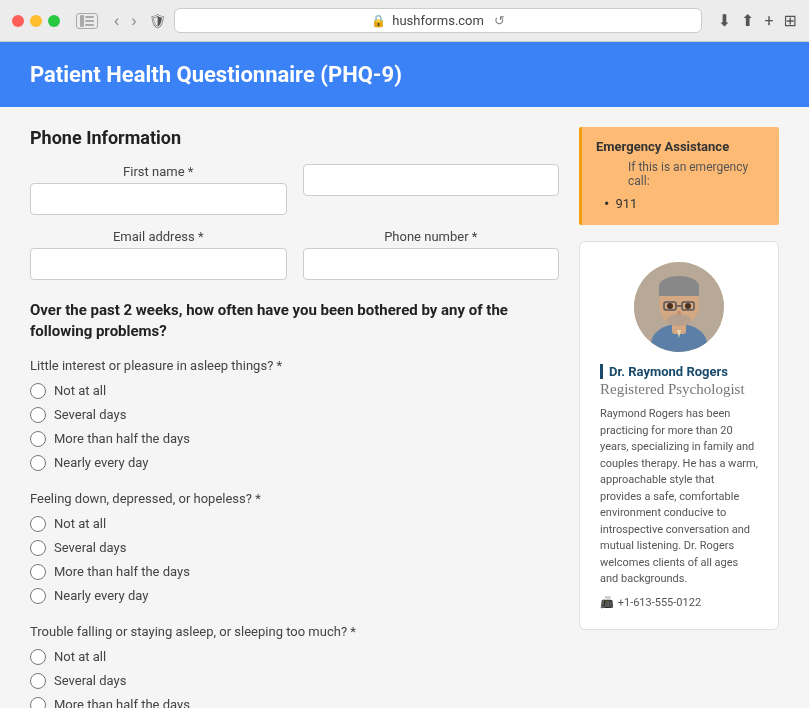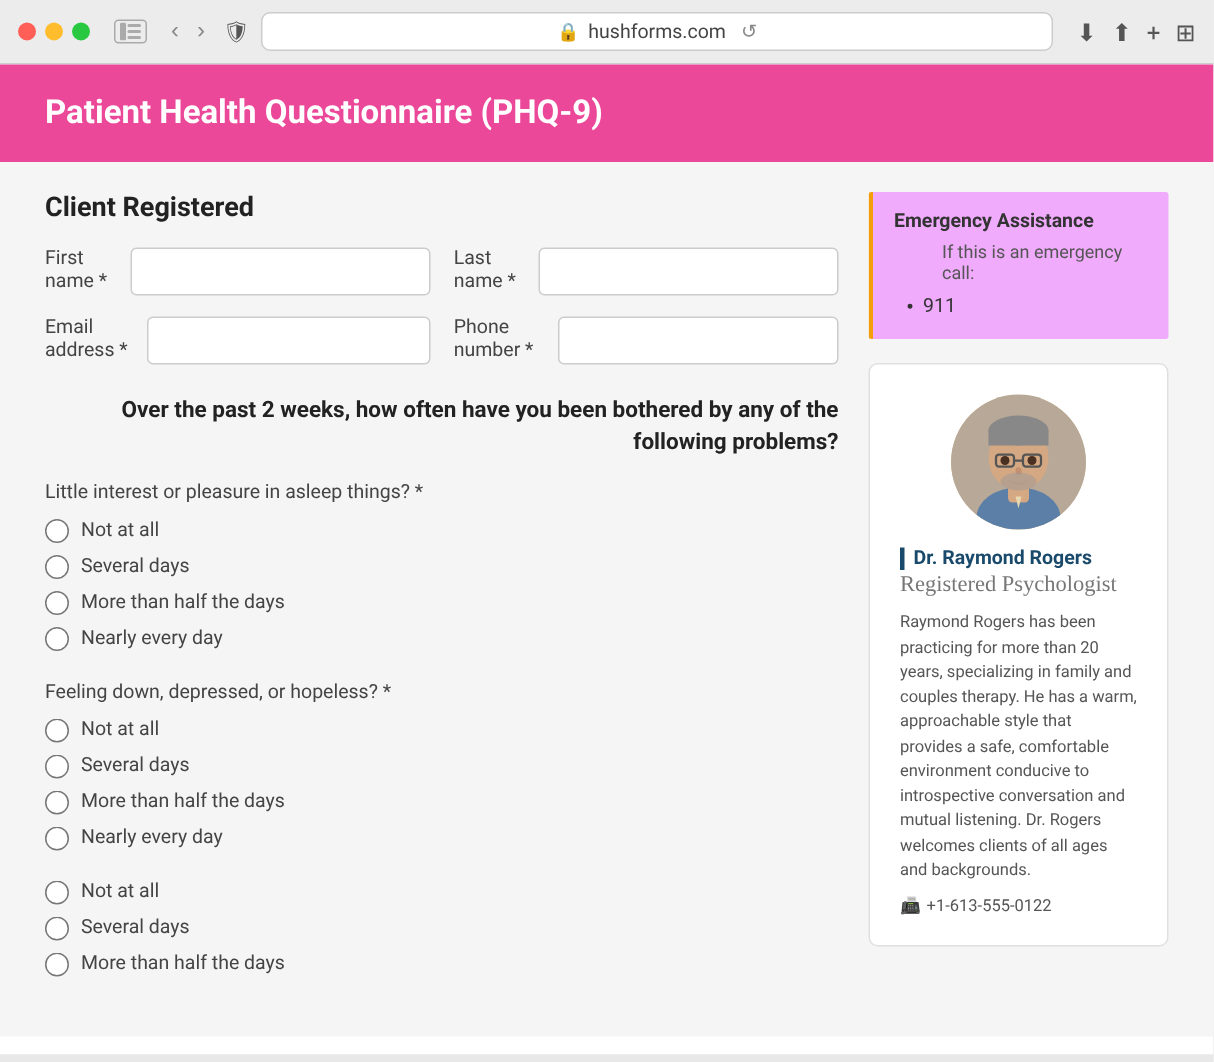--- a/index.html
+++ b/index.html
@@ -55,21 +55,21 @@
 
     
     .page-wrapper {
       background: white;
       max-width: 809px;
       min-height: 660px;
     }
 
     
     .page-header {
-      background: #ec4899;
+      background: #3b82f6;
       padding: 20px 30px;
     }
     .page-header h1 {
       color: white;
       font-size: 22px;
       font-weight: 700;
     }
 
     
     .content-area {
@@ -99,22 +99,23 @@
 
     .form-row {
       display: flex;
       gap: 16px;
       margin-bottom: 14px;
     }
 
     .form-group {
       flex: 1;
       display: flex;
-      flex-direction: row;
+      flex-direction: column;
       gap: 4px;
+      align-items: center;
     }
 
     .form-label {
       font-size: 13px;
       color: #444;
     }
 
     .form-input {
       border: 1px solid #ccc;
       border-radius: 4px;
@@ -124,21 +125,20 @@
       width: 100%;
     }
 
     
     .phq-question {
       font-size: 15px;
       font-weight: 700;
       color: #222;
       margin: 20px 0 16px 0;
       line-height: 1.4;
-      text-align: right;
     }
 
     .sub-question {
       font-size: 13px;
       color: #444;
       margin-bottom: 10px;
     }
 
     .radio-option {
       display: flex;
@@ -159,21 +159,21 @@
       font-size: 13px;
       color: #444;
     }
 
     .question-group {
       margin-bottom: 20px;
     }
 
     
     .emergency-box {
-      background: #f0abfc;
+      background: #fdba74;
       border-left: 3px solid #f59e0b;
       padding: 12px 14px;
       margin-bottom: 16px;
       border-radius: 2px;
     }
 
     .emergency-title {
       font-size: 13px;
       font-weight: 700;
       color: #333;
@@ -302,29 +302,28 @@
 <div class="page-wrapper">
 
   <div class="page-header">
     <h1>Patient Health Questionnaire (PHQ-9)</h1>
   </div>
 
   <div class="content-area">
 
     <div class="main-form">
 
-      <h2 class="section-title">Client Registered</h2>
+      <h2 class="section-title">Phone Information</h2>
 
       <div class="form-row">
         <div class="form-group">
           <label class="form-label">First name *</label>
           <input class="form-input" type="text" style="">
         </div>
         <div class="form-group">
-          <label class="form-label">Last name *</label>
           <input class="form-input" type="text" style="">
         </div>
       </div>
 
       <div class="form-row">
         <div class="form-group">
           <label class="form-label">Email address *</label>
           <input class="form-input" type="email" style="">
         </div>
         <div class="form-group">
@@ -369,20 +368,21 @@
           <input type="radio" name="q2" style="">
           <span class="radio-label">More than half the days</span>
         </label>
         <label class="radio-option">
           <input type="radio" name="q2" style="">
           <span class="radio-label">Nearly every day</span>
         </label>
       </div>
 
       <div class="question-group">
+        <p class="sub-question">Trouble falling or staying asleep, or sleeping too much? *</p>
         <label class="radio-option">
           <input type="radio" name="q3" style="">
           <span class="radio-label">Not at all</span>
         </label>
         <label class="radio-option">
           <input type="radio" name="q3" style="">
           <span class="radio-label">Several days</span>
         </label>
         <label class="radio-option">
           <input type="radio" name="q3" style="">

